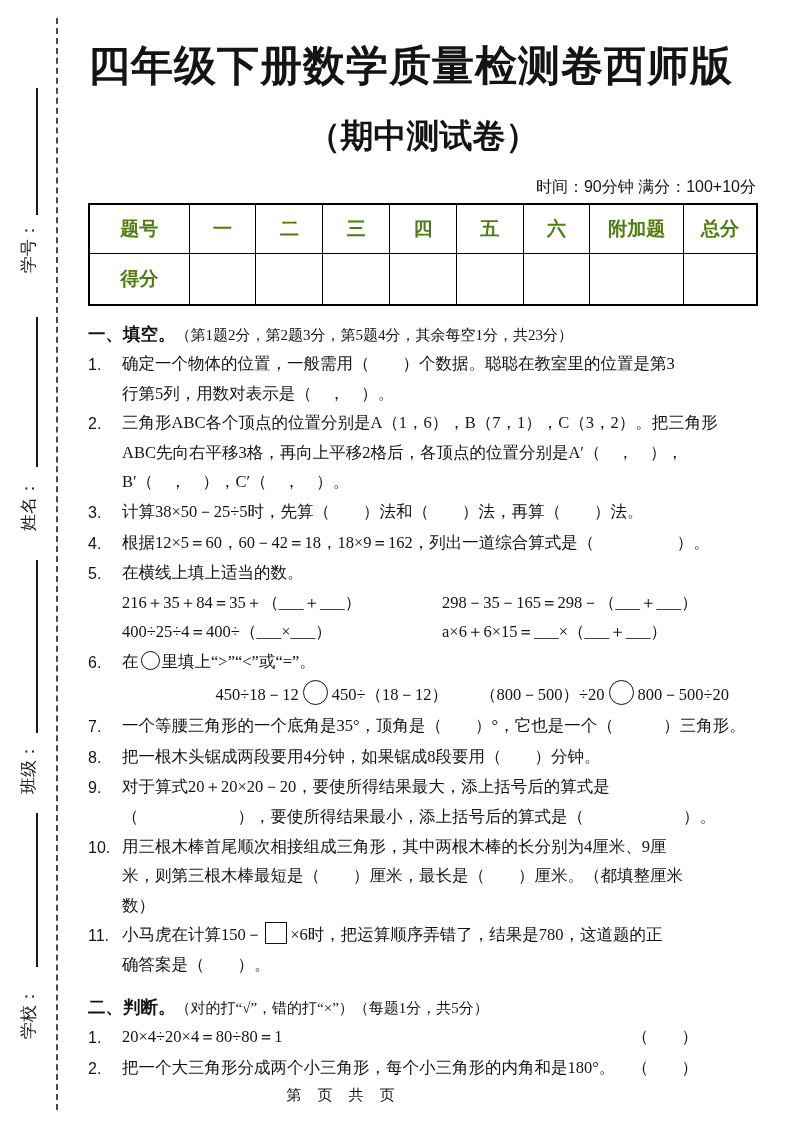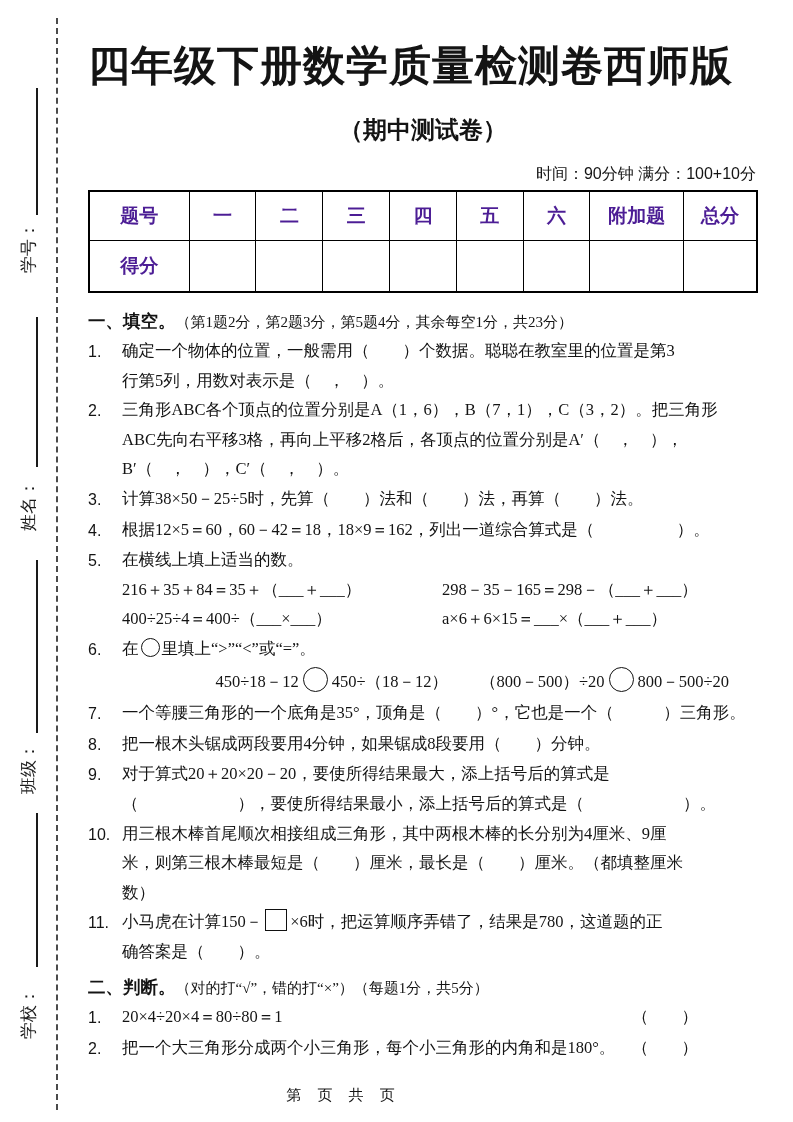--- a/index.html
+++ b/index.html
@@ -19,28 +19,28 @@
     transform:rotate(-90deg);transform-origin:center;white-space:nowrap;
     font-family:"Liberation Sans","DejaVu Sans",sans-serif;font-size:17px;color:#1a1a1a;}
   .sl-1{left:-2px;top:236px;}
   .sl-2{left:-2px;top:494px;}
   .sl-3{left:-2px;top:757px;}
   .sl-4{left:-2px;top:1002px;}
   
   .content{position:absolute;left:88px;top:0;width:670px;}
   .title{margin:38px 0 0;text-align:left;font-size:42px;font-weight:bold;
     font-family:"Liberation Sans","DejaVu Sans",sans-serif;letter-spacing:1px;}
-  .subtitle{margin:20px 0 0;text-align:center;font-size:24px;font-weight:bold;
+  .subtitle{margin:20px 0 0;text-align:center;font-size:33px;font-weight:bold;
     font-family:Liberation Sans, sans-serif;}
   .meta{margin:18px 2px 5px 0;text-align:right;font-size:16px;
     font-family:"Liberation Sans","DejaVu Sans",sans-serif;}
   table.score{width:100%;border-collapse:collapse;border:2.5px solid #000;
     font-family:"Liberation Sans","DejaVu Sans",sans-serif;}
   table.score td{border:1.6px solid #000;text-align:center;font-size:19px;
-    font-weight:600;color:#4c1d95;}
+    font-weight:600;color:#4d7c0f;}
   table.score tr.hdr td{height:46px;}
   table.score tr.scr td{height:48px;}
   
   .sec-head{margin:15px 0 1px;line-height:26px;}
   .sec-title{font-size:17.5px;font-weight:bold;
     font-family:"Liberation Sans","DejaVu Sans",sans-serif;}
   .sec-note{font-size:15px;}
   .q{display:flex;font-size:16.5px;line-height:29.6px;}
   .qnum{flex:none;width:34px;font-family:"Liberation Sans","DejaVu Sans",sans-serif;
     font-size:16px;padding-top:1px;}
@@ -209,21 +209,21 @@
   </div>
 
   <div class="q">
     <span class="qnum">11.</span>
     <span class="qtext">
       <div><span>小马虎在计算150－</span><span class="sqbox"></span><span>×6时，把运算顺序弄错了，结果是780，这道题的正</span></div>
       <div>确答案是（　　）。</div>
     </span>
   </div>
 
-  <div class="sec-head" style="margin-top:8px;">
+  <div class="sec-head" style="margin-top:15px;">
     <span class="sec-title">二、判断。</span><span class="sec-note">（对的打“√”，错的打“×”）（每题1分，共5分）</span>
   </div>
 
   <div class="q judge">
     <span class="qnum">1.</span>
     <span class="qtext">
       <span>20×4÷20×4＝80÷80＝1</span>
       <span class="jblank">（　　）</span>
     </span>
   </div>

